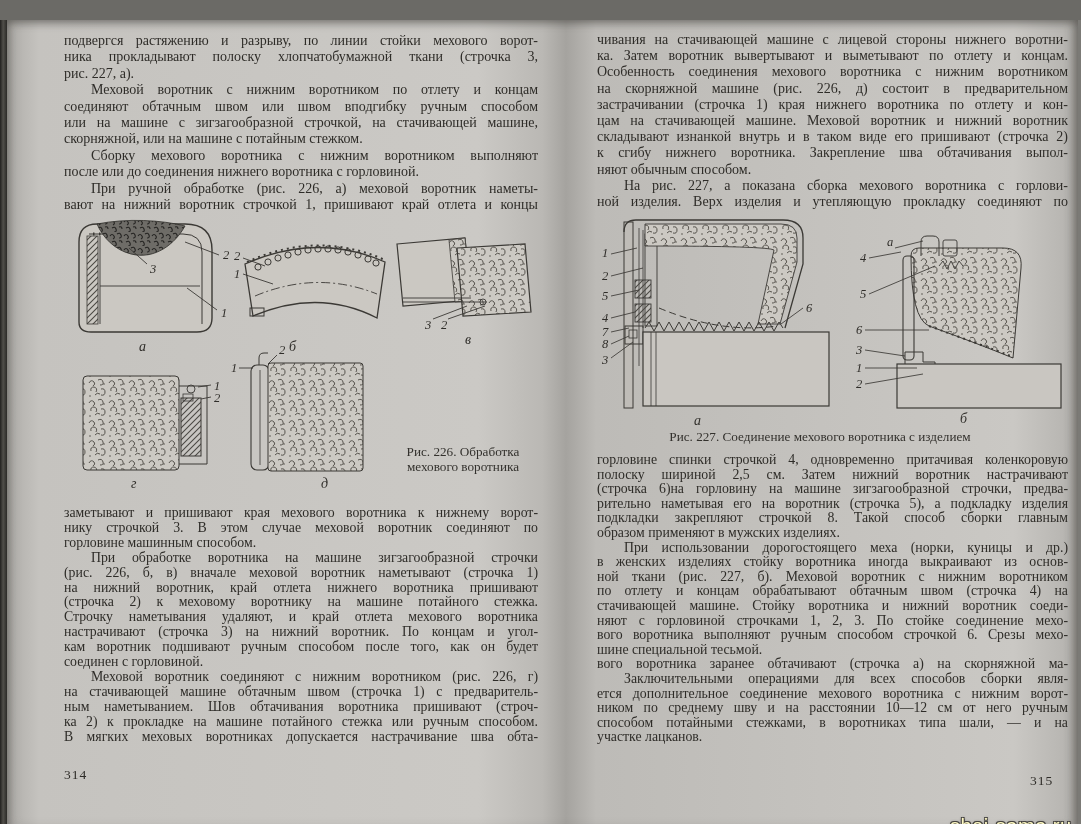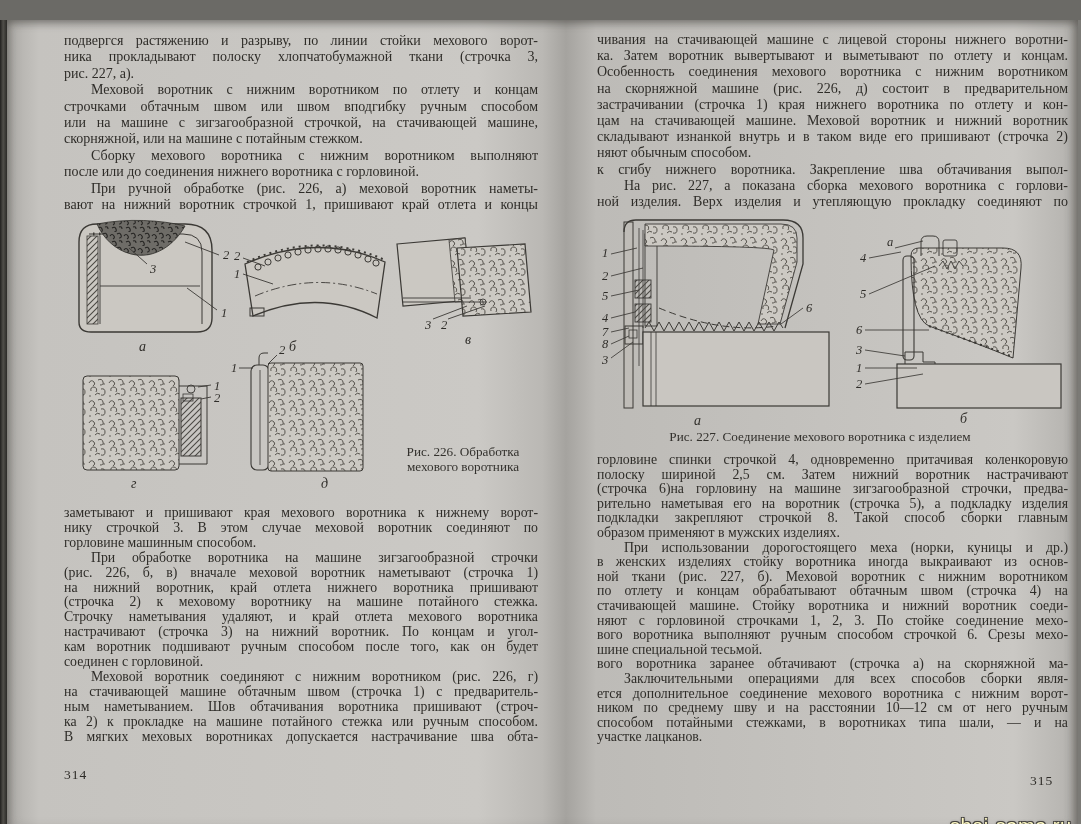--- a/index.html
+++ b/index.html
@@ -46,21 +46,21 @@
   <div id="spine"></div>
 
   <div class="blk" id="block-lt">
       <div class="para">
         <div class="ln">подвергся растяжению и разрыву, по линии стойки мехового ворот-</div>
         <div class="ln">ника прокладывают полоску хлопчатобумажной ткани (строчка 3,</div>
         <div class="ln last">рис. 227, а).</div>
       </div>
       <div class="para">
         <div class="ln ind">Меховой воротник с нижним воротником по отлету и концам</div>
-        <div class="ln">строчками обтачным швом или швом вподгибку ручным способом</div>
+        <div class="ln">соединяют обтачным швом или швом вподгибку ручным способом</div>
         <div class="ln">или на машине с зигзагообразной строчкой, на стачивающей машине,</div>
         <div class="ln last">скорняжной, или на машине с потайным стежком.</div>
       </div>
       <div class="para">
         <div class="ln ind">Сборку мехового воротника с нижним воротником выполняют</div>
         <div class="ln last">после или до соединения нижнего воротника с горловиной.</div>
       </div>
       <div class="para">
         <div class="ln ind">При ручной обработке (рис. 226, а) меховой воротник наметы-</div>
         <div class="ln">вают на нижний воротник строчкой 1, пришивают край отлета и концы</div>
@@ -191,22 +191,22 @@
 
   <div class="blk" id="block-rt">
       <div class="para">
         <div class="ln">чивания на стачивающей машине с лицевой стороны  нижнего воротни-</div>
         <div class="ln">ка. Затем воротник вывертывают и выметывают по отлету  и  концам.</div>
         <div class="ln">Особенность соединения мехового воротника с нижним воротником</div>
         <div class="ln">на скорняжной машине (рис. 226, д) состоит в предварительном</div>
         <div class="ln">застрачивании (строчка 1) края нижнего воротника по отлету и кон-</div>
         <div class="ln">цам на стачивающей машине. Меховой воротник и нижний воротник</div>
         <div class="ln">складывают изнанкой внутрь и в таком виде его пришивают (строчка 2)</div>
+        <div class="ln">к сгибу нижнего воротника. Закрепление шва обтачивания выпол-</div>
         <div class="ln last">няют обычным способом.</div>
-        <div class="ln">к сгибу нижнего воротника. Закрепление шва обтачивания выпол-</div>
       </div>
       <div class="para">
         <div class="ln ind">На рис. 227, а показана сборка мехового воротника с горлови-</div>
         <div class="ln">ной изделия. Верх изделия и утепляющую прокладку соединяют по</div>
       </div>
     </div>
   <div class="blk" id="block-rb">
       <div class="para">
         <div class="ln">горловине спинки строчкой 4, одновременно притачивая коленкоровую</div>
         <div class="ln">полоску шириной 2,5 см.  Затем нижний воротник настрачивают</div>

